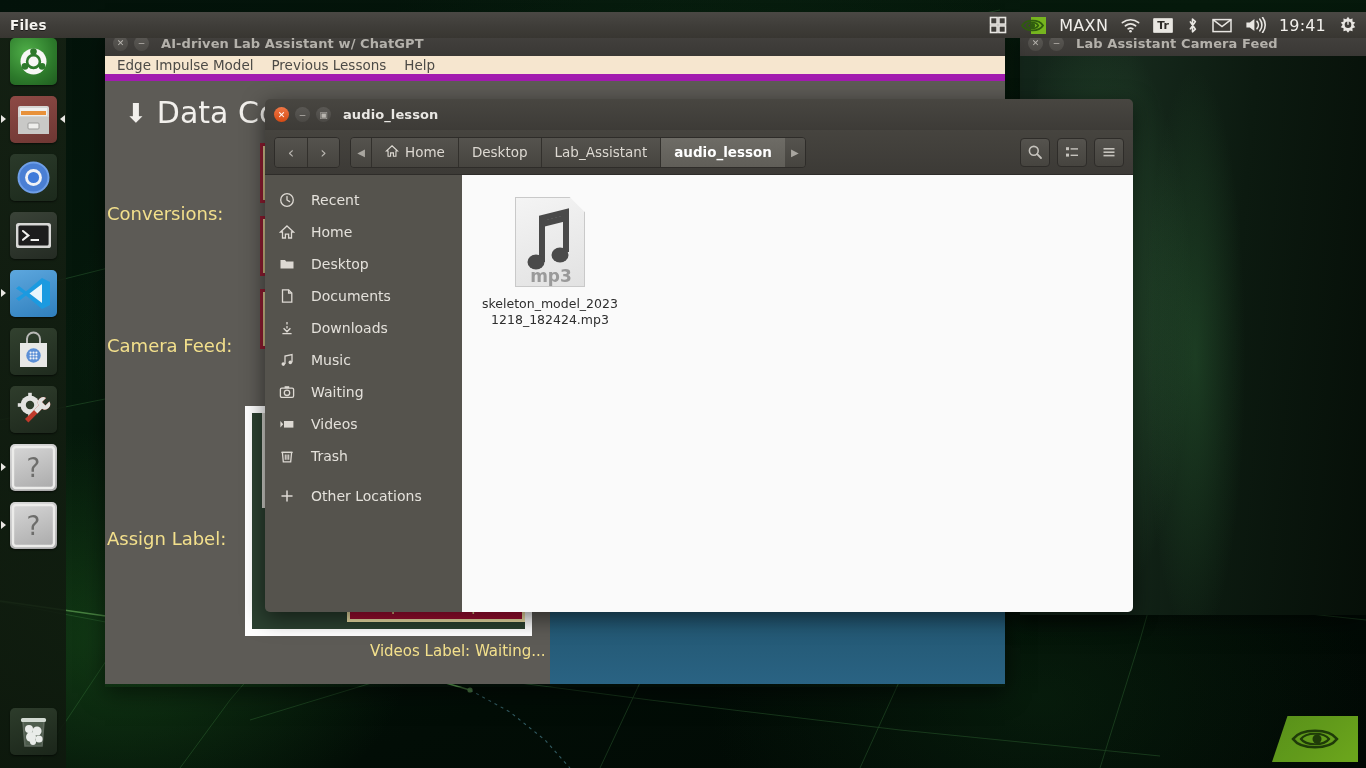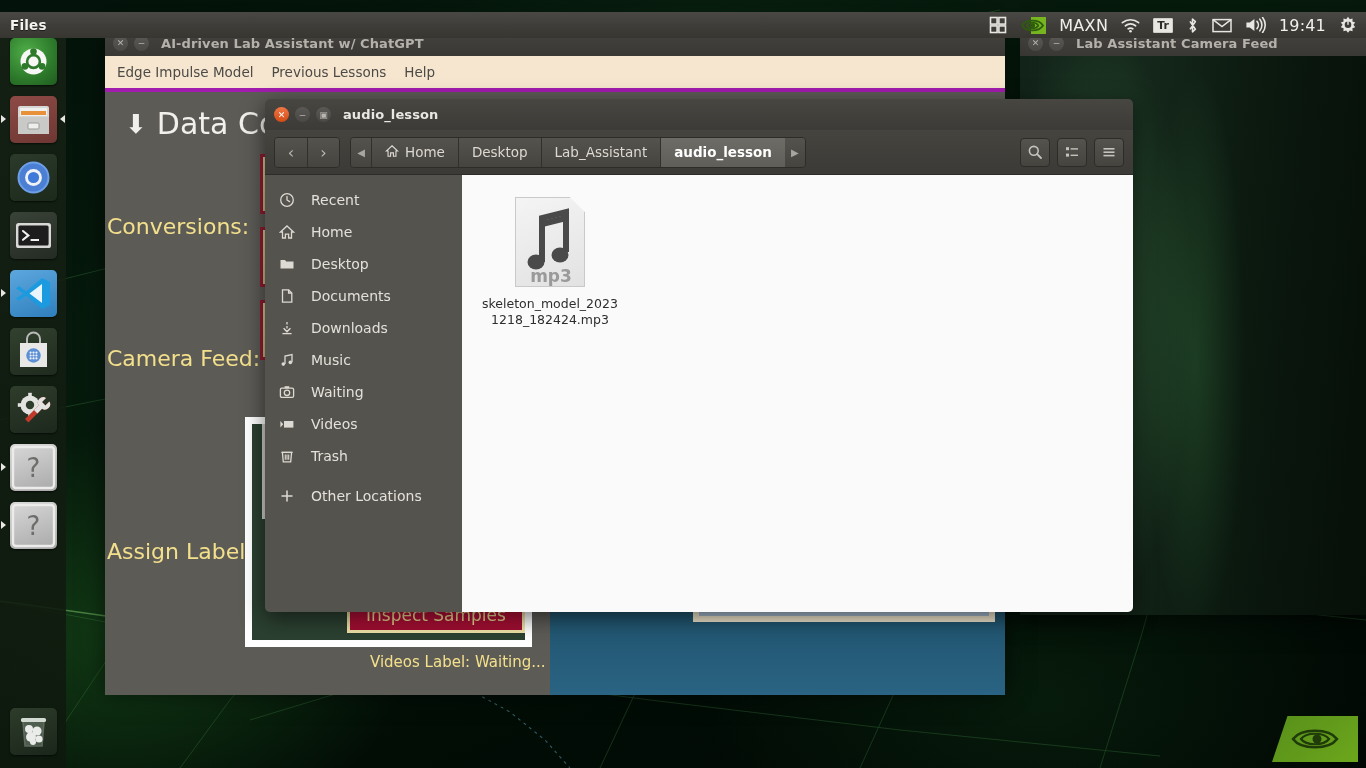--- a/index.html
+++ b/index.html
@@ -93,36 +93,36 @@
   .wbtn.close { background: linear-gradient(180deg,#5a5854,#4b4945); color:#b9b6b0; }
   .wbtn.close.active { background: linear-gradient(180deg,#f07746,#d54a13); color:#fff; }
   .wbtn.min { background: linear-gradient(180deg,#5a5854,#4b4945); color:#b9b6b0; }
   .wbtn.max { background: linear-gradient(180deg,#5a5854,#4b4945); color:#b9b6b0; }
   .wtitle { font-size: 13px; font-weight: bold; color: #b4b1ab; margin-left: 6px; letter-spacing:.1px;}
   .wtitle.bright { color:#e9e7e3; }
 
   
   #app-win { left: 105px; top: 30px; width: 900px; height: 657px; z-index: 100; }
   #app-menubar {
-    height: 36px; background: #f6e6cf;
+    height: 25px; background: #f6e6cf;
     display: flex; align-items: center; gap: 18px; padding-left: 12px;
-    border-bottom: 4px solid #a21caf;
+    border-bottom: 7px solid #a21caf;
   }
   .menu-item { font-size: 13.5px; color: #4c4a46; }
   #app-body {
     position: relative; height: 603px; background: #5d5b56; overflow: hidden;
   }
   #app-title {
     display: flex; align-items: center; gap: 10px;
     padding: 14px 0 0 20px; color: #f2f0ec;
     font-size: 30px; font-weight: 400;
   }
   .arrow-dn { font-size: 26px; color:#f2f0ec; }
   .row-label {
-    position: absolute; left: 2px; color: #f3e08c; font-size: 22px;
+    position: absolute; left: 2px; color: #f3e08c; font-size: 18px;
   }
   .side-btn {
     position: absolute; width: 30px; border: 3px solid #8e1c30;
     background: linear-gradient(180deg,#d8c892,#c8b77e);
   }
   .green-panel {
     position: absolute; background: #2b4030; border: 7px solid #ffffff;
   }
   .inner-frame {
     position: absolute; border: 3px solid #cfcdc8; background: #514f4b;

